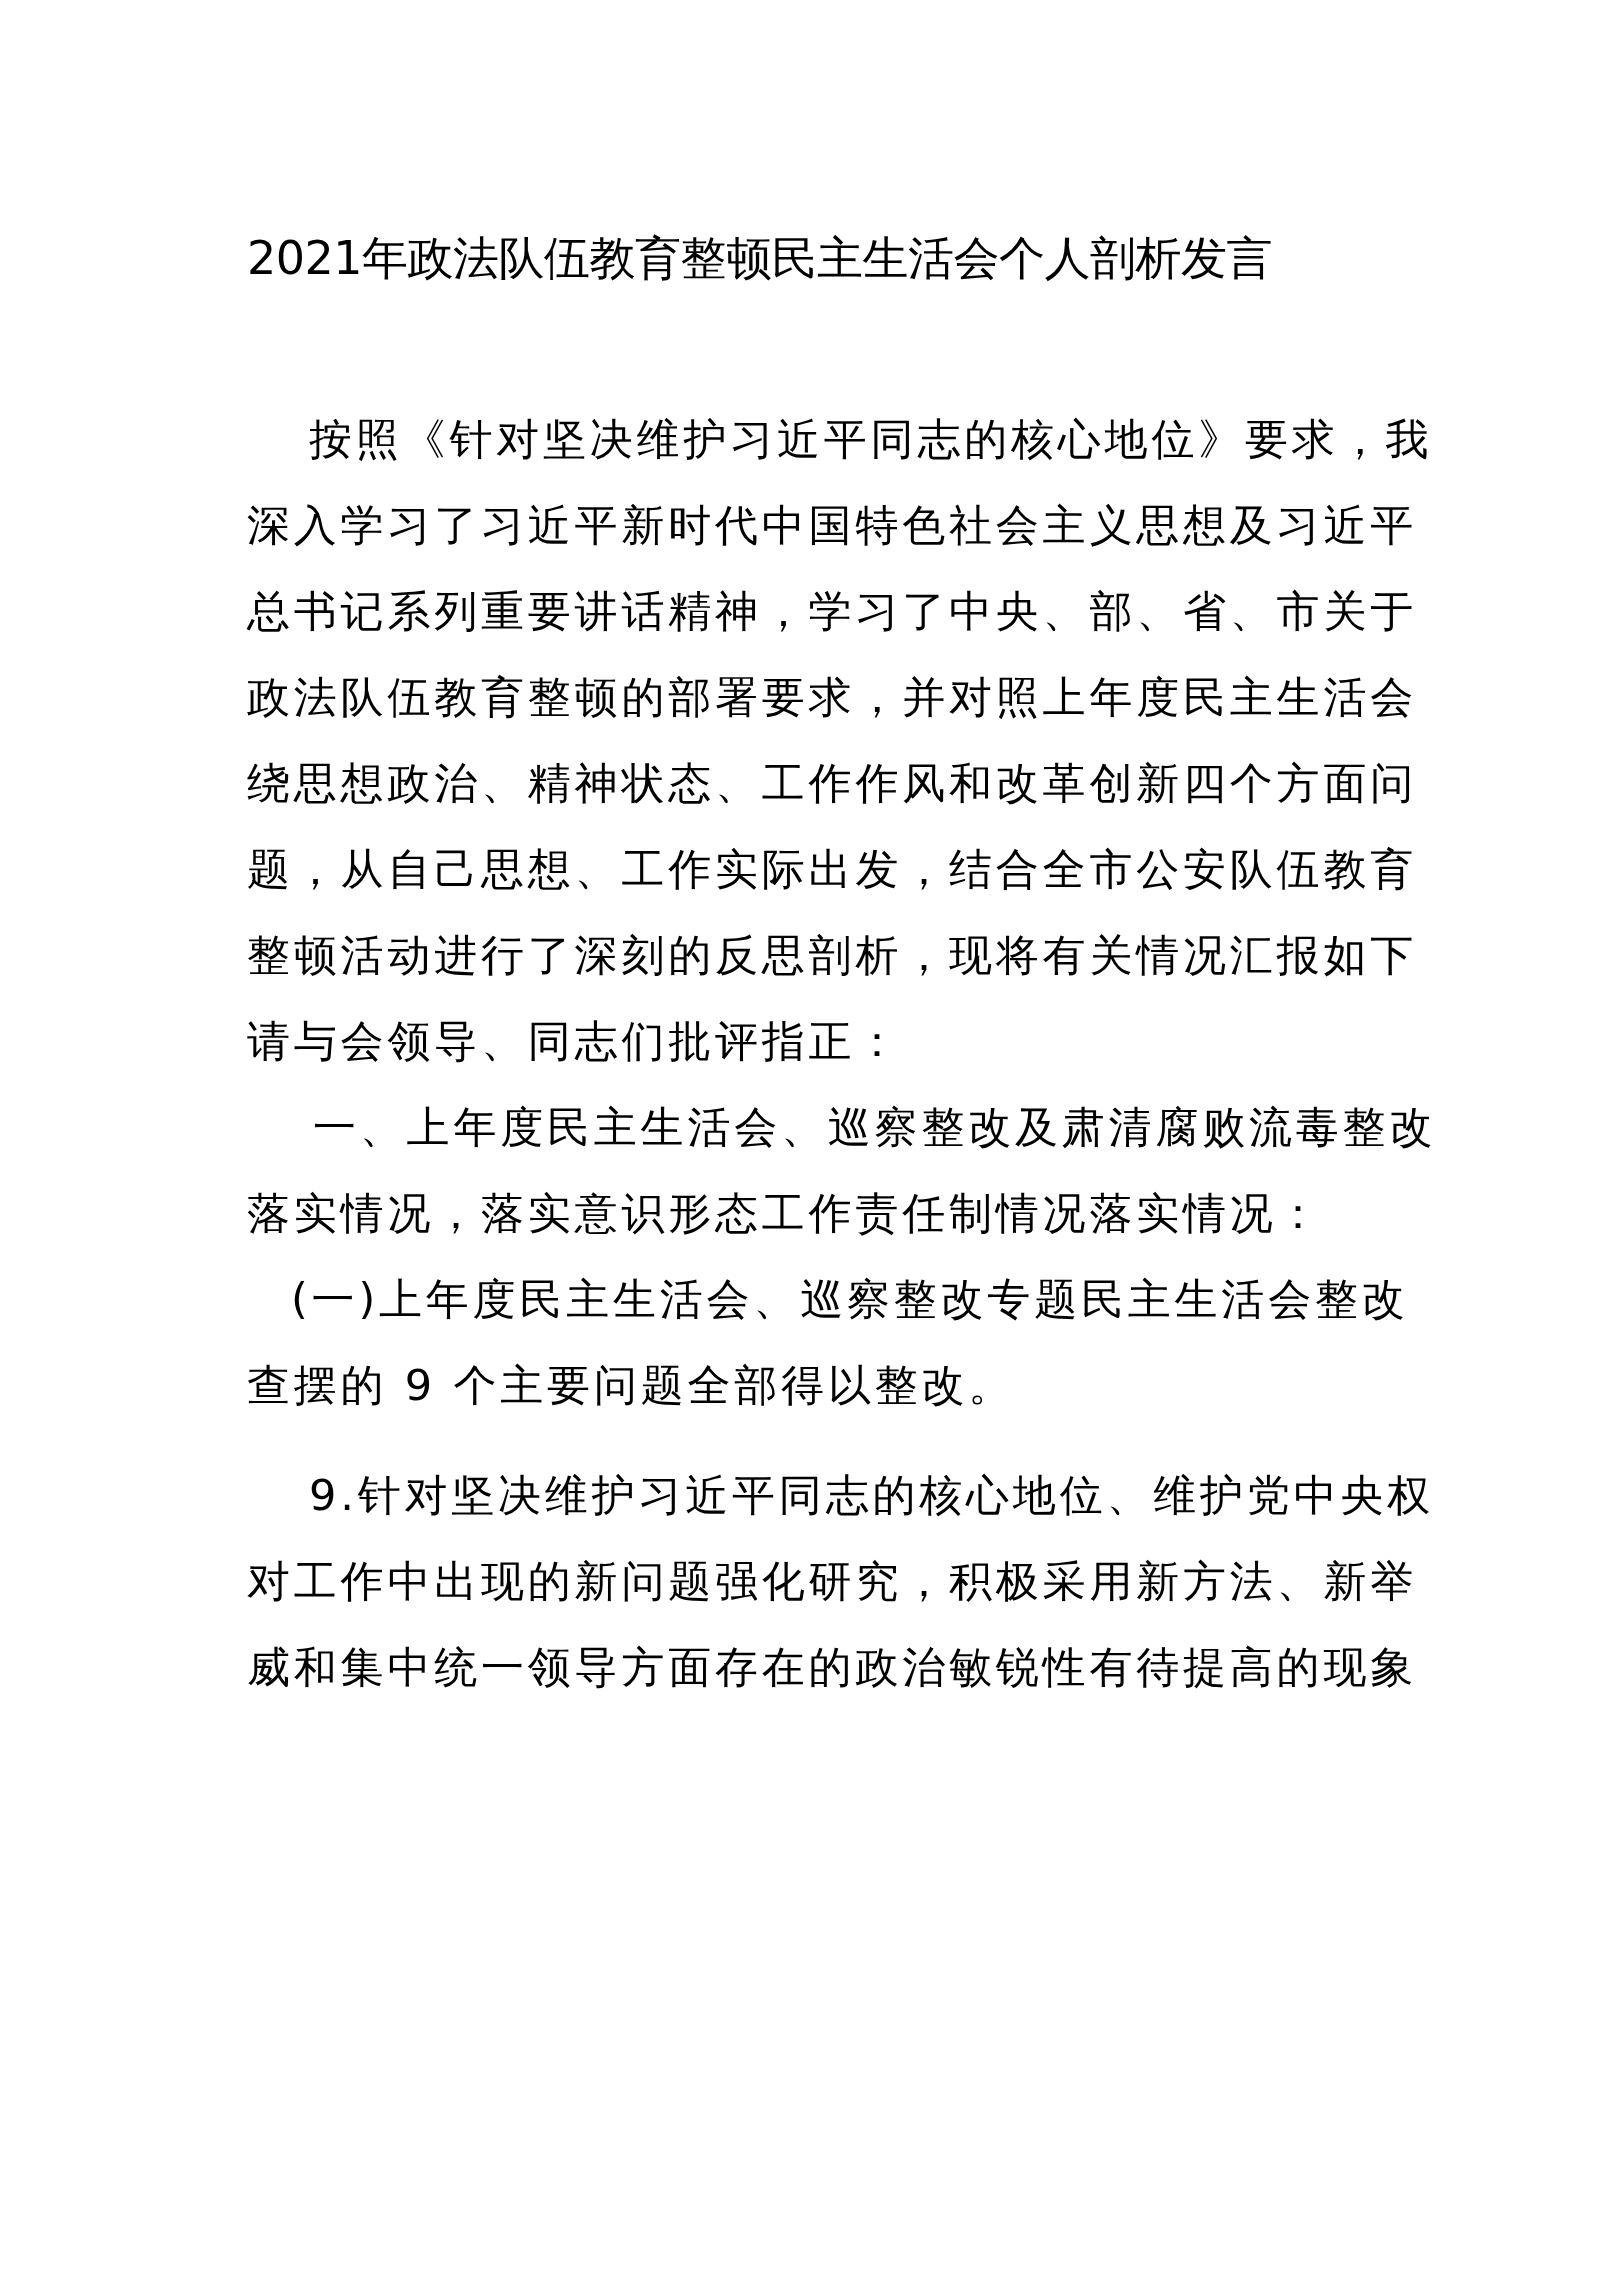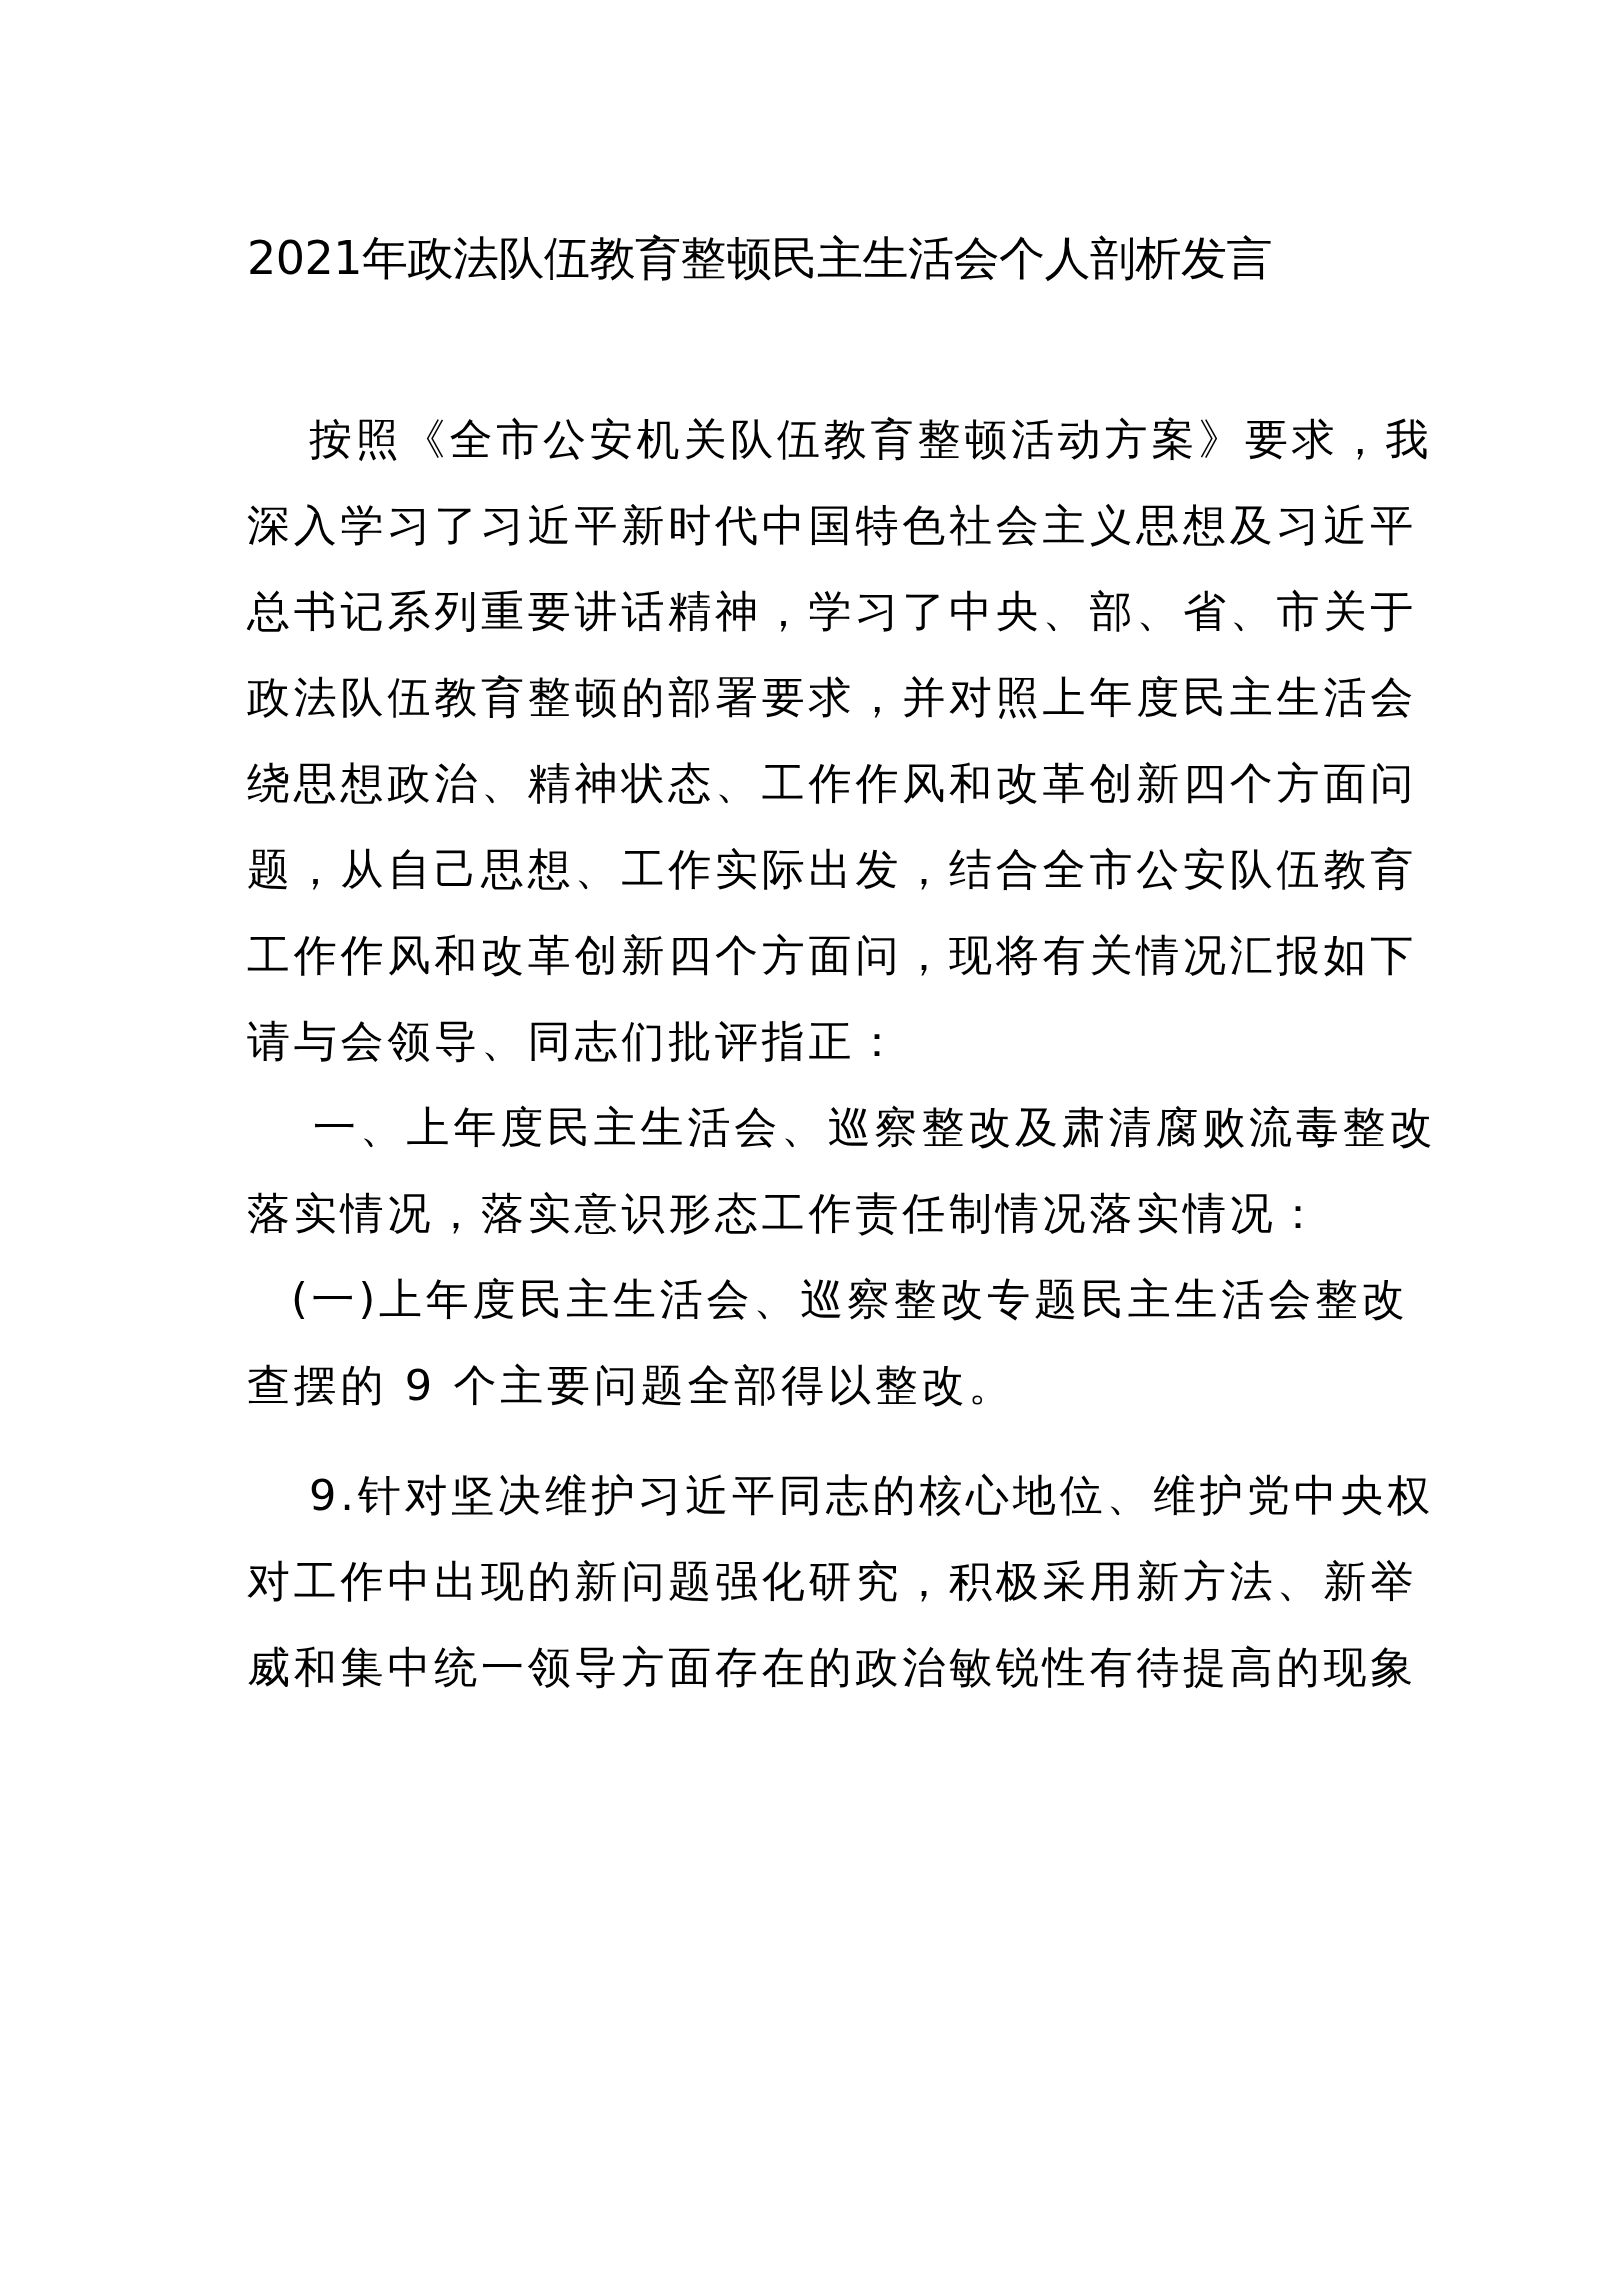--- a/index.html
+++ b/index.html
@@ -55,27 +55,27 @@
 </head>
 <body>
 
 <div class="page">
 
   <div class="title">2021年政法队伍教育整顿民主生活会个人剖析发言</div>
 
   <div class="body">
 
     <div>
-      <span class="line indent2">按照《全市公安机关队伍教育整顿活动方案》要求，我</span>
+      <span class="line indent2">按照《针对坚决维护习近平同志的核心地位》要求，我</span>
       <span class="line">深入学习了习近平新时代中国特色社会主义思想及习近平</span>
       <span class="line">总书记系列重要讲话精神，学习了中央、部、省、市关于</span>
       <span class="line">政法队伍教育整顿的部署要求，并对照上年度民主生活会</span>
       <span class="line">绕思想政治、精神状态、工作作风和改革创新四个方面问</span>
       <span class="line">题，从自己思想、工作实际出发，结合全市公安队伍教育</span>
-      <span class="line">工作作风和改革创新四个方面问，现将有关情况汇报如下</span>
+      <span class="line">整顿活动进行了深刻的反思剖析，现将有关情况汇报如下</span>
       <span class="line">请与会领导、同志们批评指正：</span>
     </div>
 
     <div>
       <span class="line indent-h1">一、上年度民主生活会、巡察整改及肃清腐败流毒整改</span>
       <span class="line">落实情况，落实意识形态工作责任制情况落实情况：</span>
     </div>
 
     <div>
       <span class="line indent-h2">(一)上年度民主生活会、巡察整改专题民主生活会整改</span>

